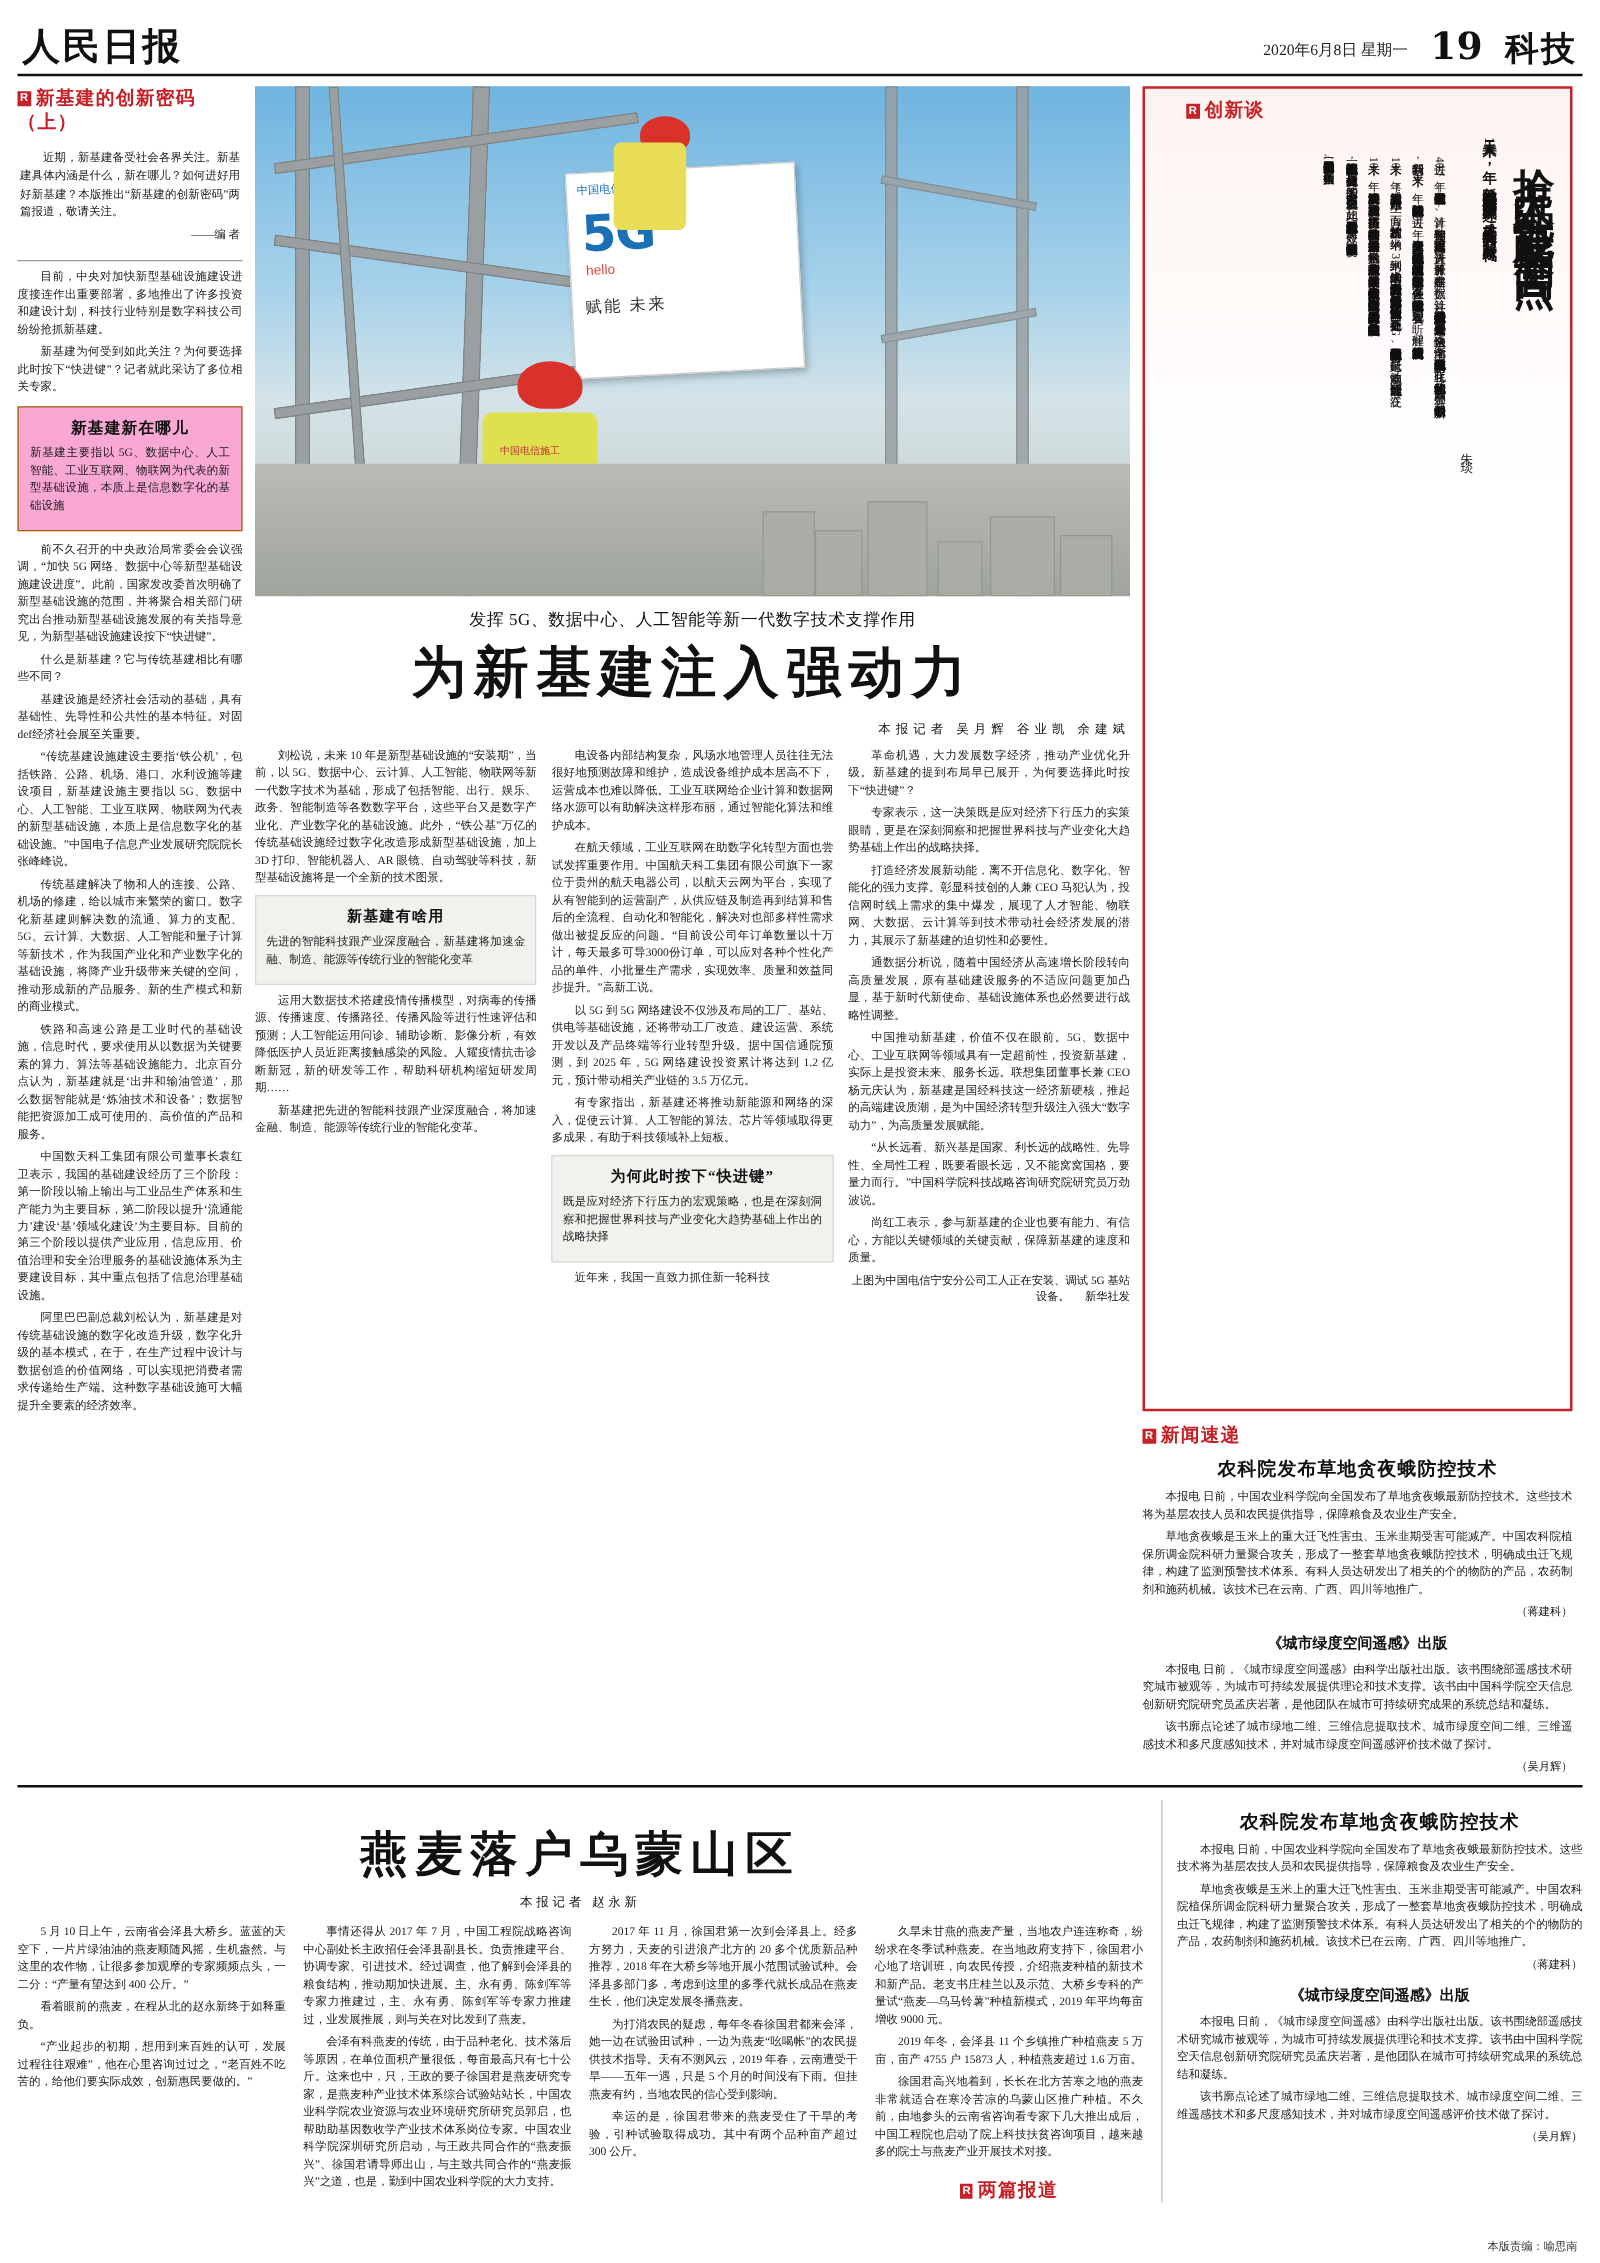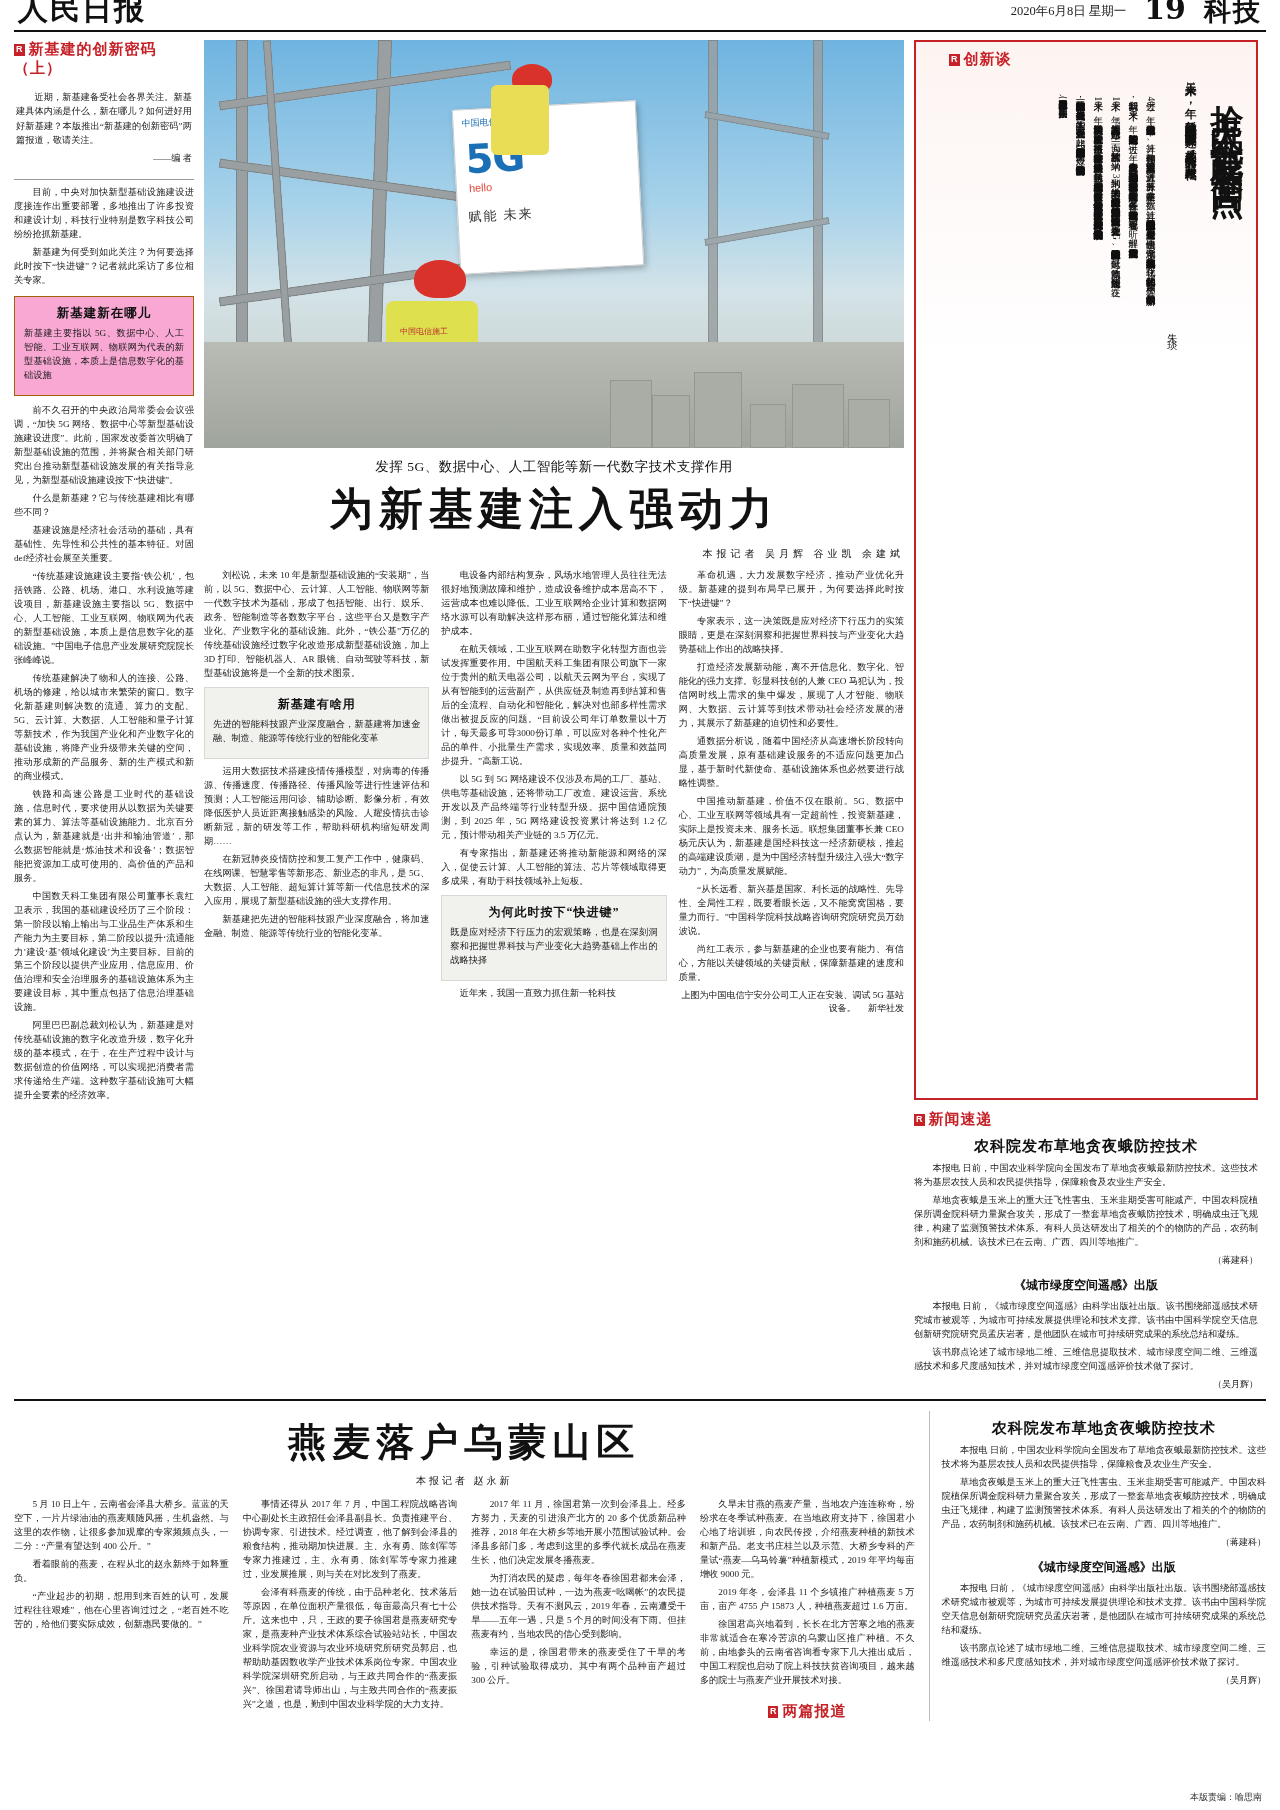--- a/index.html
+++ b/index.html
@@ -1,20 +1,20 @@
 <!DOCTYPE html>
 <html><head>
 <meta charset="utf-8">
 <style>
   html,body{margin:0;padding:0;background:#fff;}
   body{width:1280px;height:1810px;font-family:"Liberation Serif",serif;color:#111;position:relative;}
   .page{width:1280px;height:1810px;position:relative;box-sizing:border-box;padding:0 14px;}
 
   
-  .masthead{display:flex;align-items:flex-end;justify-content:space-between;border-bottom:2px solid #111;padding:12px 4px 6px 4px;height:32px;box-sizing:border-box;}
+  .masthead{display:flex;align-items:flex-end;justify-content:space-between;border-bottom:2px solid #111;padding:12px 4px 6px 4px;height:61px;box-sizing:border-box;}
   .logo{font-family:"DejaVu Serif",serif;font-weight:bold;font-size:30px;letter-spacing:2px;color:#111;line-height:1;}
   .masthead-right{display:flex;align-items:flex-end;gap:18px;}
   .issue-date{font-size:12.5px;color:#222;padding-bottom:4px;margin-left:44px;}
   .page-no{font-size:30px;font-weight:bold;font-family:"DejaVu Serif",serif;line-height:1;}
   .section-name{font-size:27px;font-weight:bold;font-family:"DejaVu Serif",serif;line-height:1;letter-spacing:2px;}
 
   
   .rbadge{display:inline-block;background:#c52127;color:#fff;font-size:9px;font-weight:bold;padding:1px 2px;margin-right:4px;line-height:1.1;vertical-align:middle;font-family:"Liberation Sans",sans-serif;}
   .head-red{color:#c52127;font-weight:bold;font-size:15px;letter-spacing:1px;}
   .ptext{font-size:9.2px;line-height:1.52;text-align:justify;color:#1a1a1a;}
@@ -73,21 +73,21 @@
   .vbody p{margin:0;text-indent:2em;}
 
   
   .newsbrief{margin-top:10px;}
   .nb-title{font-size:15px;font-weight:bold;text-align:center;margin:8px 0 6px;letter-spacing:1px;}
 
   
   .bottom{border-top:2px solid #111;margin-top:8px;padding-top:10px;display:flex;gap:14px;}
   .b-left{width:916px;}
   .b-right{width:330px;border-left:1px solid #bbb;padding-left:12px;}
-  .b-title{text-align:center;font-size:38px;font-weight:bold;letter-spacing:6px;font-family:"DejaVu Serif",serif;margin:6px 0 6px;}
+  .b-title{text-align:center;font-size:38px;font-weight:bold;letter-spacing:6px;font-family:"DejaVu Serif",serif;margin:18px 0 6px;}
   .b-byline{text-align:center;font-size:10px;letter-spacing:3px;margin-bottom:10px;}
   .b-cols{display:flex;gap:14px;}
   .b-cols .c{width:calc((100% - 42px)/4);}
 
   .story-foot{text-align:center;margin-top:14px;}
   .footer-note{position:absolute;right:18px;bottom:6px;font-size:9px;color:#333;}
   .sign-right{text-align:right;font-size:9px;margin-top:2px;}
   .book-title{font-size:12px;font-weight:bold;text-align:center;margin:10px 0 6px;}
 </style>
 </head>
@@ -191,21 +191,20 @@
             <p></p>
           </div>
           <div class="midbox">
             <h4>新基建有啥用</h4>
             <div class="ptext">
                 <p style="text-indent:0">先进的智能科技跟产业深度融合，新基建将加速金融、制造、能源等传统行业的智能化变革</p>
               </div>
           </div>
           <div class="ptext">
             <p>运用大数据技术搭建疫情传播模型，对病毒的传播源、传播速度、传播路径、传播风险等进行性速评估和预测；人工智能运用问诊、辅助诊断、影像分析，有效降低医护人员近距离接触感染的风险。人耀疫情抗击诊断新冠，新的研发等工作，帮助科研机构缩短研发周期……</p>
-            <p>在新冠肺炎疫情防控和复工复产工作中，健康码、在线网课、智慧零售等新形态、新业态的非凡，是 5G、大数据、人工智能、超短算计算等新一代信息技术的深入应用，展现了新型基础设施的强大支撑作用。</p>
             <p>新基建把先进的智能科技跟产业深度融合，将加速金融、制造、能源等传统行业的智能化变革。</p>
           </div>
         </div>
 
         <div class="c">
           <div class="ptext">
             <p>电设备内部结构复杂，风场水地管理人员往往无法很好地预测故障和维护，造成设备维护成本居高不下，运营成本也难以降低。工业互联网给企业计算和数据网络水源可以有助解决这样形布丽，通过智能化算法和维护成本。</p>
             <p>在航天领域，工业互联网在助数字化转型方面也尝试发挥重要作用。中国航天科工集团有限公司旗下一家位于贵州的航天电器公司，以航天云网为平台，实现了从有智能到的运营副产，从供应链及制造再到结算和售后的全流程、自动化和智能化，解决对也部多样性需求做出被捉反应的问题。“目前设公司年订单数量以十万计，每天最多可导3000份订单，可以应对各种个性化产品的单件、小批量生产需求，实现效率、质量和效益同步提升。”高新工说。</p>
             <p>以 5G 到 5G 网络建设不仅涉及布局的工厂、基站、供电等基础设施，还将带动工厂改造、建设运营、系统开发以及产品终端等行业转型升级。据中国信通院预测，到 2025 年，5G 网络建设投资累计将达到 1.2 亿元，预计带动相关产业链的 3.5 万亿元。</p>
             <p>有专家指出，新基建还将推动新能源和网络的深入，促使云计算、人工智能的算法、芯片等领域取得更多成果，有助于科技领域补上短板。</p>

